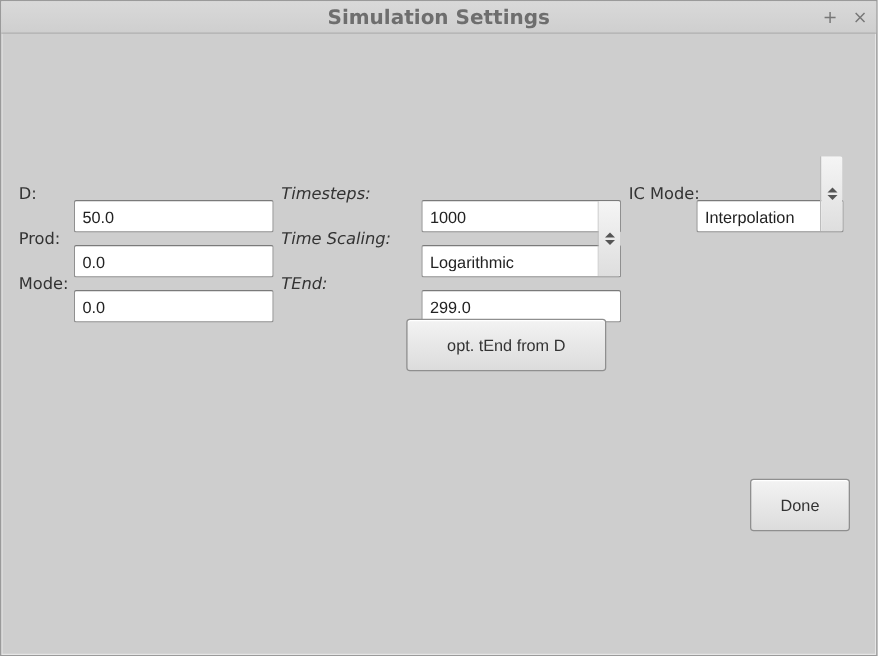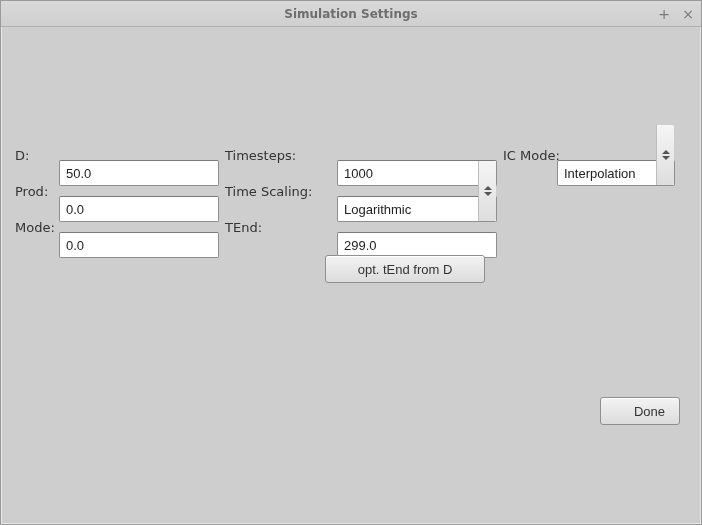--- a/index.html
+++ b/index.html
@@ -8,30 +8,30 @@
     background: #cecece;
     font-family: "DejaVu Sans", "Liberation Sans", Arial, sans-serif;
     font-size: 13px; color: #3c3c3c; overflow: hidden;
   }
   .window { width: 702px; height: 525px; background: #cecece;
     border: 1px solid #9a9a9a; box-shadow: inset 0 0 0 1px #e6e6e6; }
   .titlebar { height: 26px; display: flex; align-items: center;
     justify-content: center; position: relative;
     background: linear-gradient(#d9d9d9,#cfcfcf);
     border-bottom: 1px solid #b0b0b0; }
-  .titlebar .title { font-weight: bold; color: #6e6e6e; font-size: 12px; }
+  .titlebar .title { font-weight: bold; color: #6e6e6e; font-size: 16px; }
   .titlebar .controls { position: absolute; right: 6px; top: 0; height: 26px;
     display: flex; align-items: center; gap: 10px; color: #777; }
   .titlebar .ctl { width: 14px; text-align: center; cursor: pointer;
     font-size: 14px; line-height: 14px; user-select: none; }
   .content { padding: 110px 14px 0 14px; }
   .row { display: flex; align-items: center; height: 36px; }
   .lbl { text-align: left; padding-right: 6px; white-space: nowrap; color:#333; }
   .lbl.c1 { width: 44px; }
-  .lbl.c2 { width: 118px; padding-left: 6px; }
+  .lbl.c2 { width: 118px; padding-left: 6px; font-style: italic; }
   .lbl.c3 { width: 60px; padding-left: 6px; }
   input.text {
     height: 26px; background: #fff; border: 1px solid #8f8f8f;
     border-top-color: #7a7a7a; border-radius: 2px; padding: 0 6px;
     font-size: 13px; color: #222; outline: none; margin-top: 36px;
   }
   .in-col1 { width: 160px; }
   .in-col2 { width: 160px; }
   .combo { position: relative; }
   .combo input.text { padding-right: 27px; }
@@ -40,28 +40,28 @@
     display: flex; flex-direction: column; align-items: center;
     justify-content: center; border-left: 1px solid #bdbdbd;
     background: linear-gradient(#f5f5f5,#dedede);
     border-top-right-radius: 2px; border-bottom-right-radius: 2px;
   }
   .tri { width:0; height:0; border-left:4px solid transparent;
     border-right:4px solid transparent; }
   .tri.up { border-bottom:4px solid #555; margin-bottom:2px; }
   .tri.dn { border-top:4px solid #555; }
   .btn {
-    height: 28px; padding: 0 14px; font-size: 13px; color: #333;
+    height: 42px; padding: 0 14px; font-size: 13px; color: #333;
     background: linear-gradient(#f3f3f3,#dcdcdc);
     border: 1px solid #8f8f8f; border-radius: 3px; cursor: pointer;
     box-shadow: inset 0 1px 0 #fff;
   }
   .opt-row { padding-left: 310px; margin-top: 10px; }
   .done-row { position: absolute; right: 22px; bottom: 100px; }
-  .done-row .btn { width: 80px; text-align: right; }
+  .done-row .btn { width: 80px; }
 </style>
 </head>
 <body>
 
 <div class="window">
   <div class="titlebar">
     <span class="title">Simulation Settings</span>
     <div class="controls">
       <span class="ctl">+</span>
       <span class="ctl">×</span>

